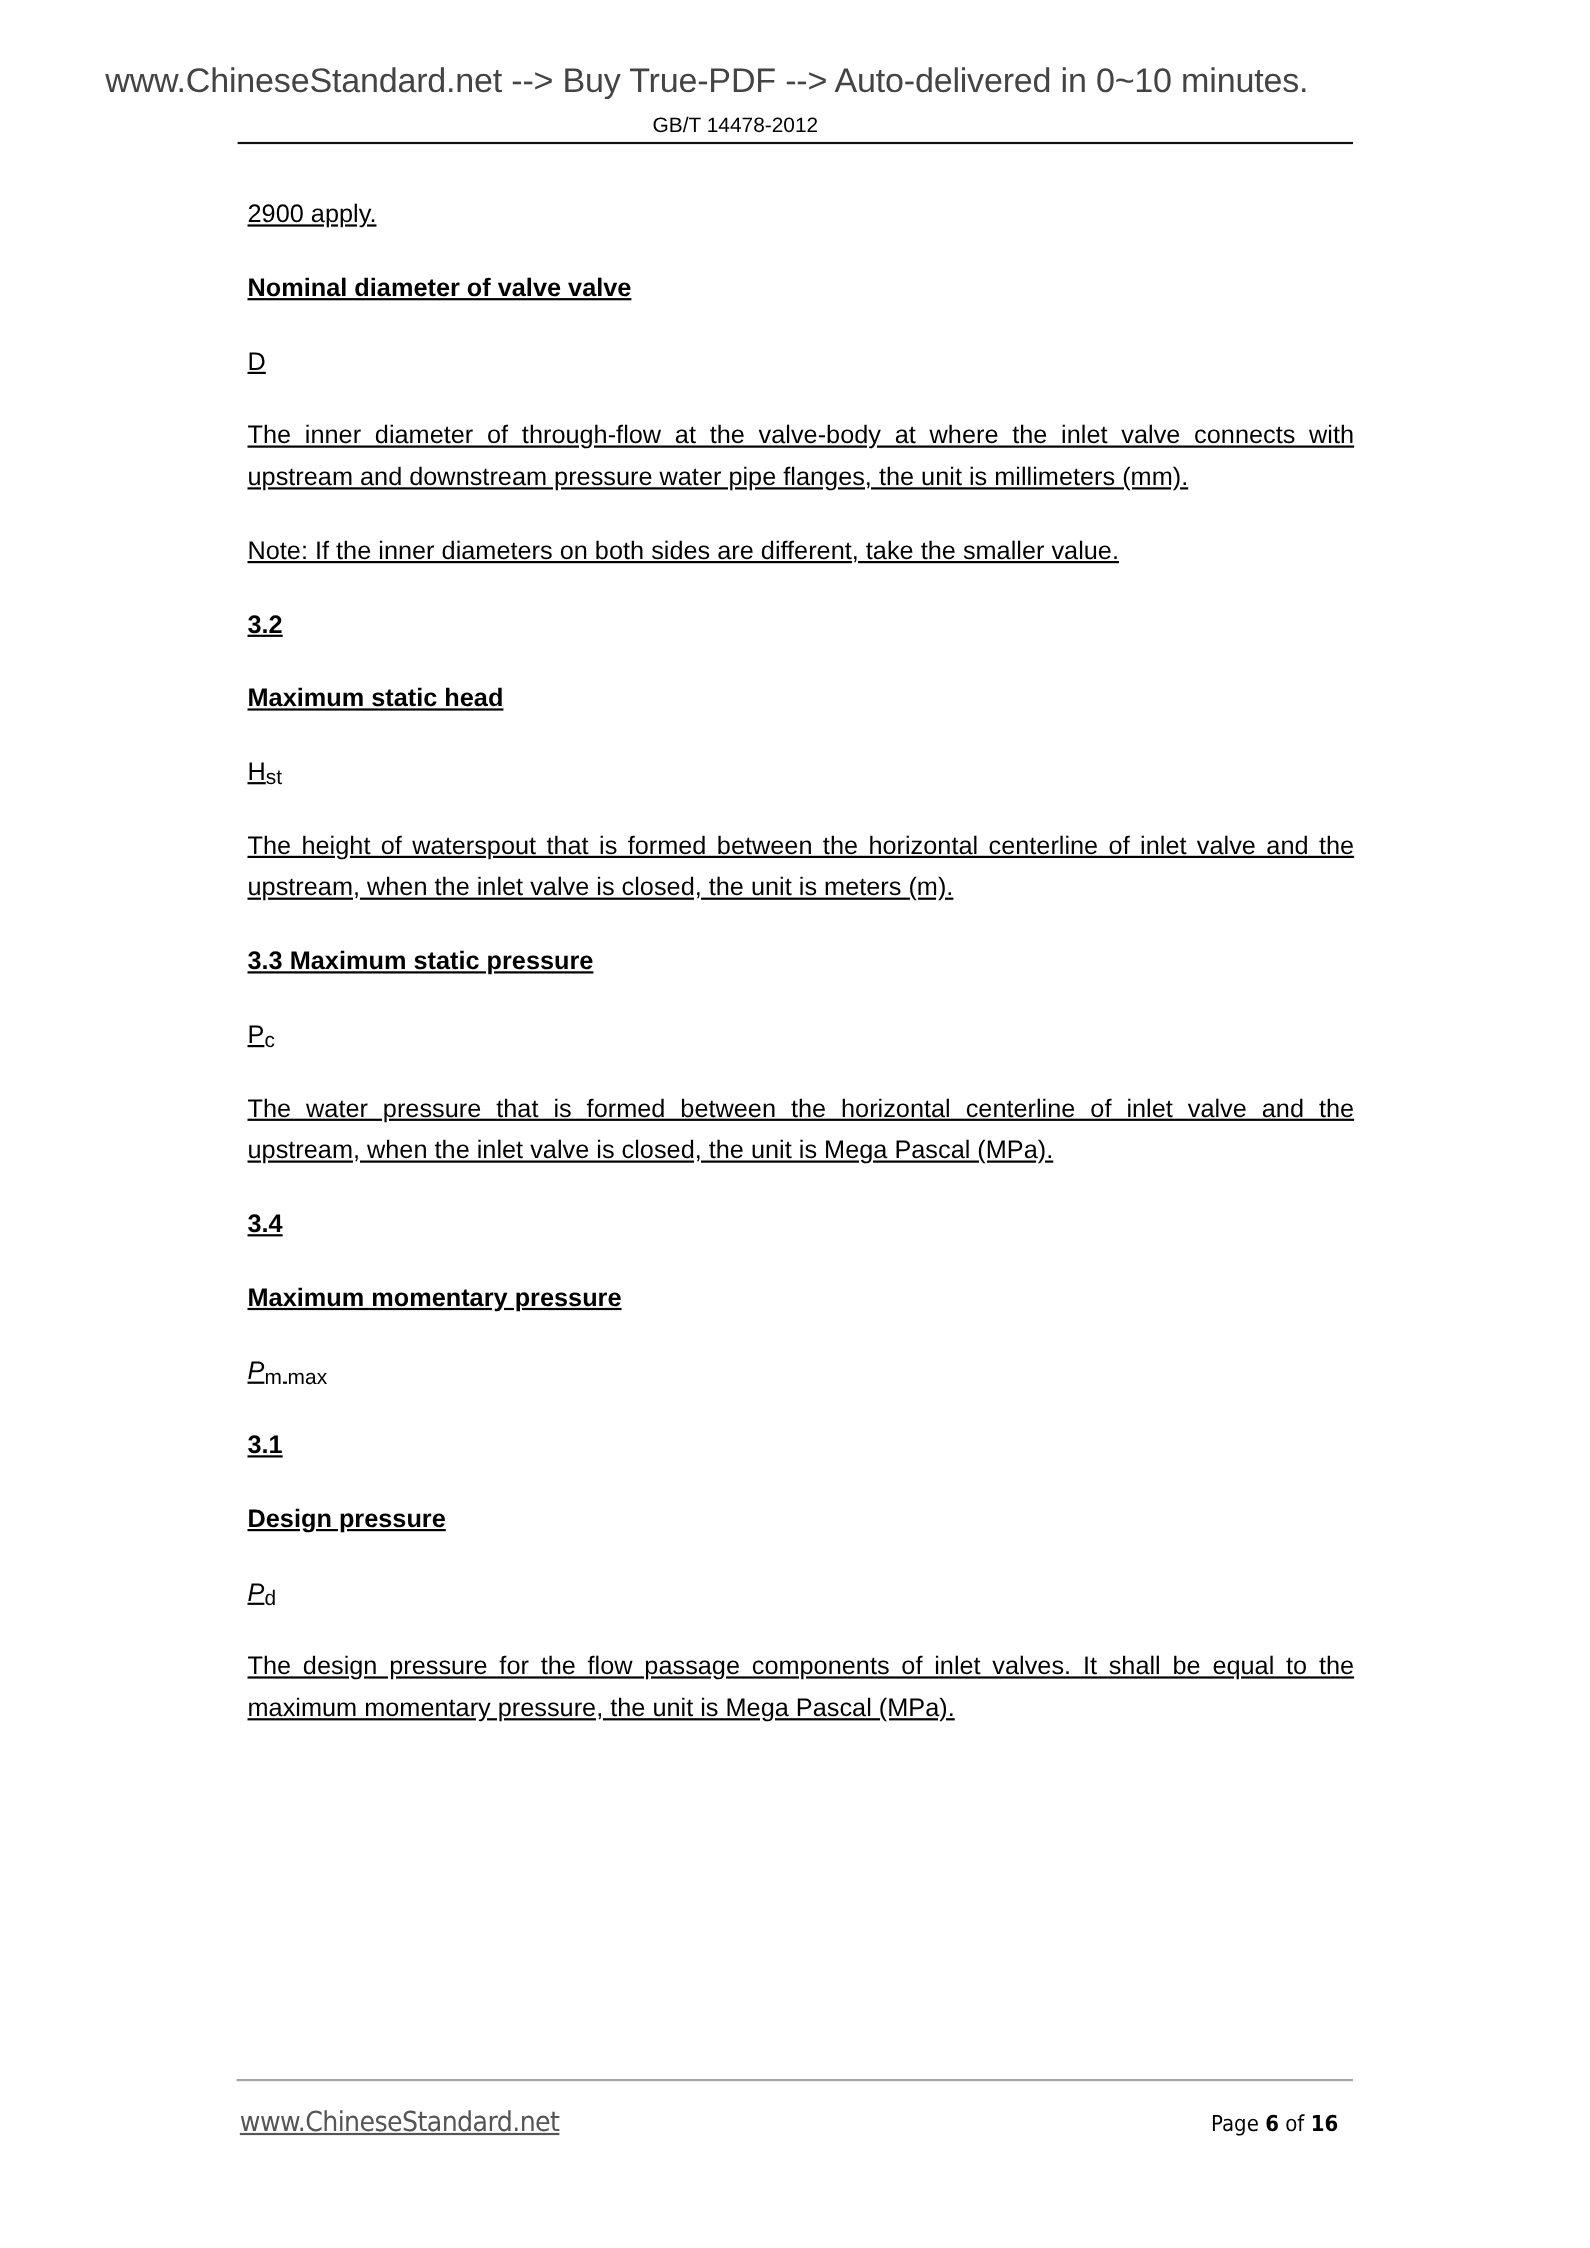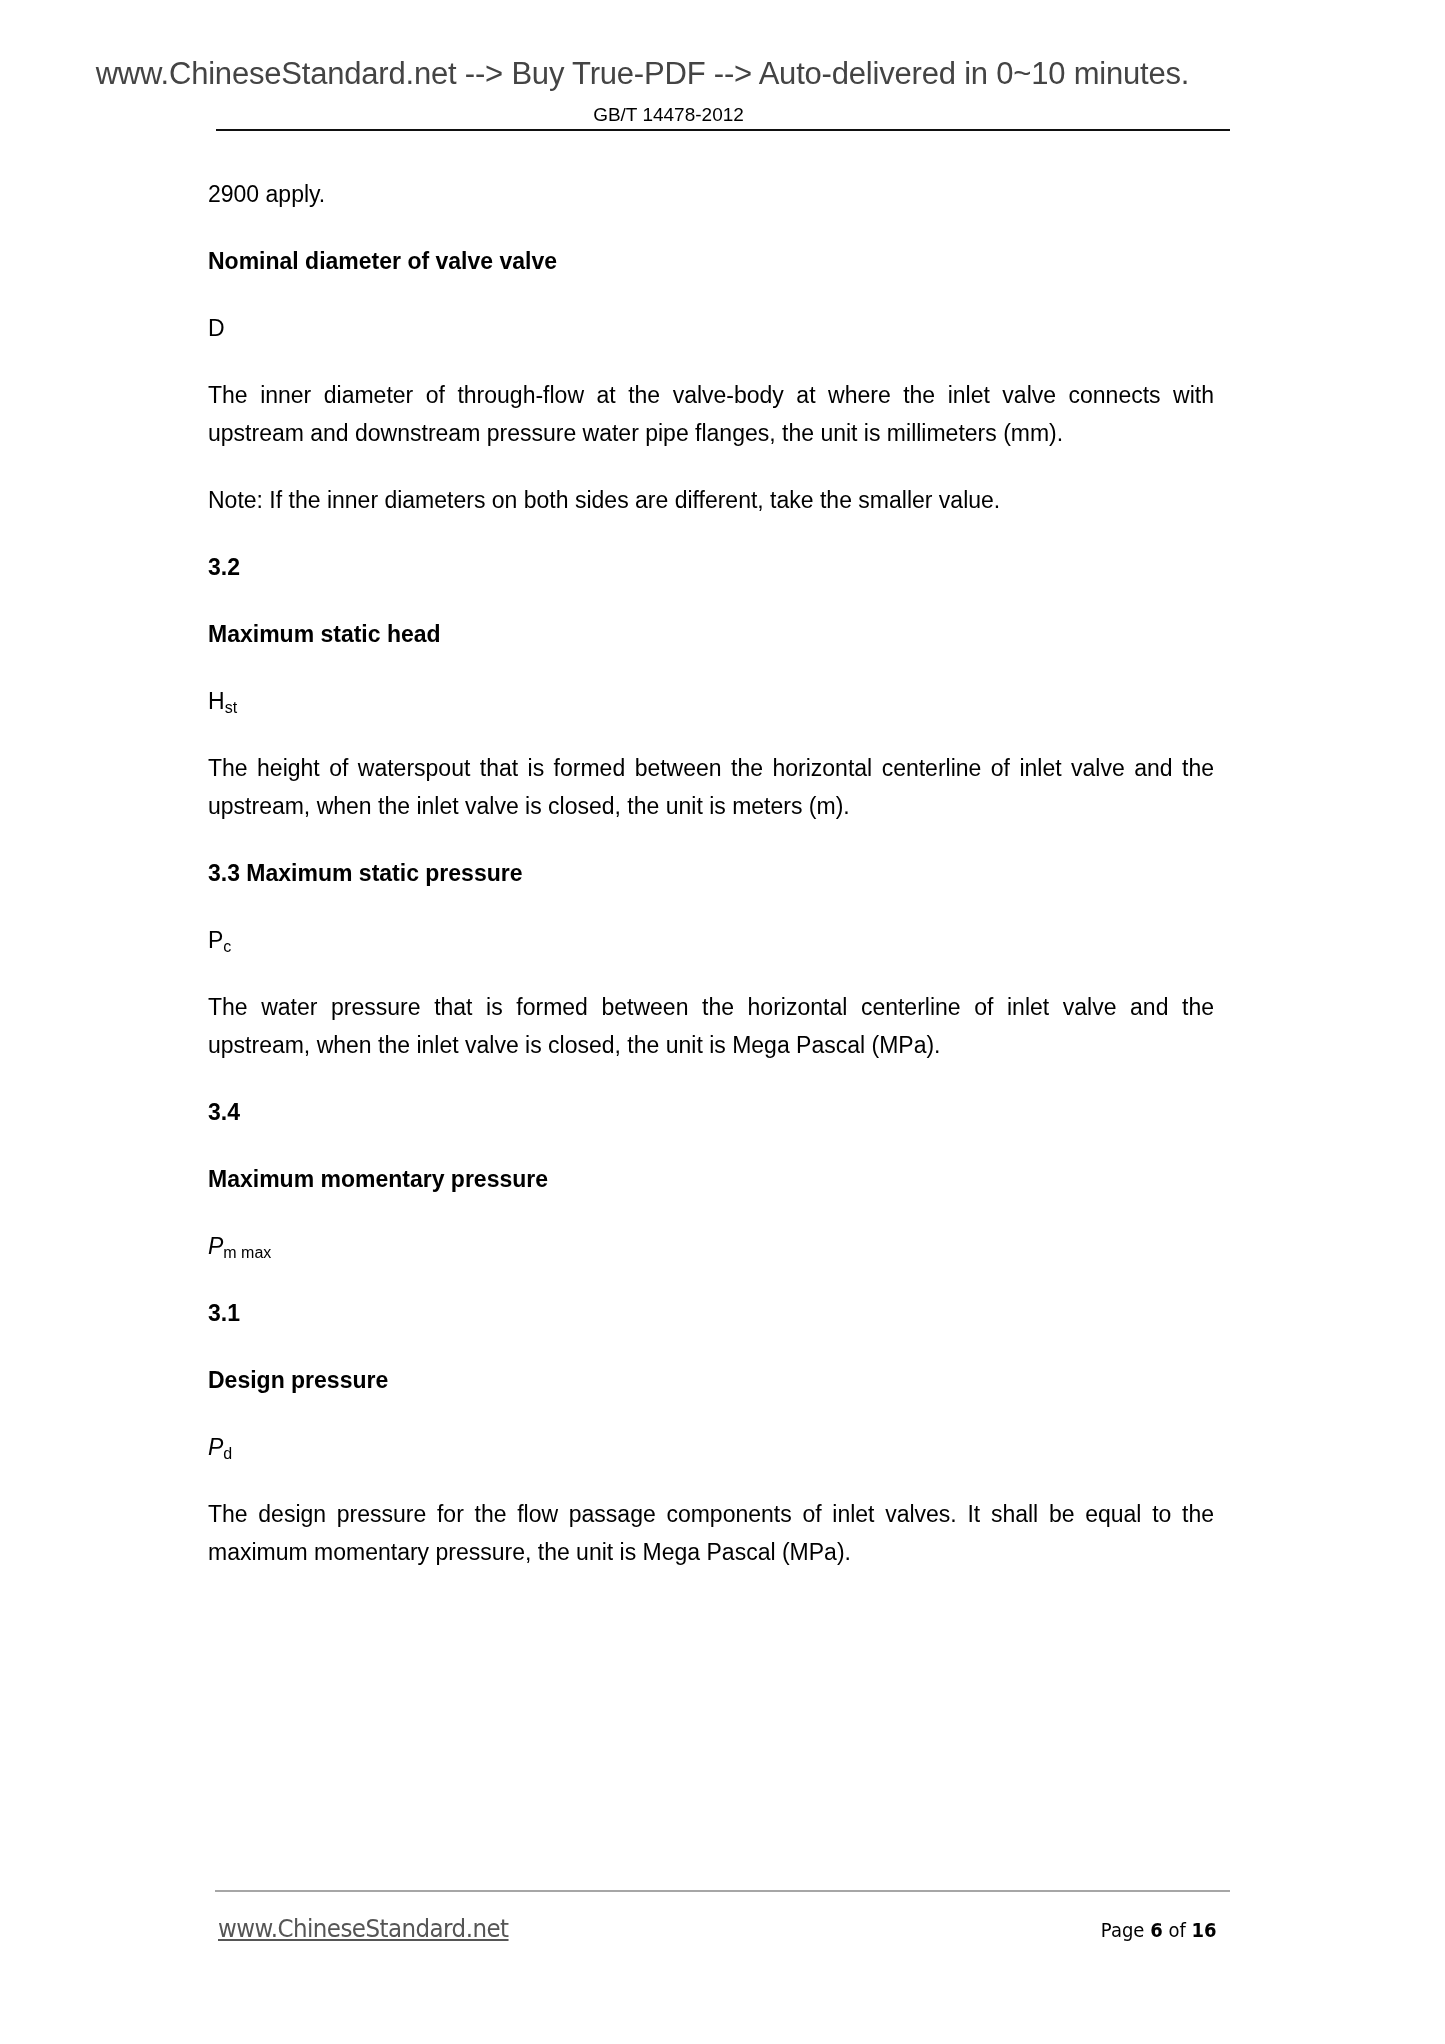--- a/index.html
+++ b/index.html
@@ -4,24 +4,24 @@
 <style>
   html, body { margin: 0; padding: 0; background: #ffffff; }
   body { width: 1445px; height: 2044px; position: relative; overflow: hidden;
          font-family: "Liberation Sans", sans-serif; color: #000; }
   .banner { position: absolute; left: 0; width: 1285px; top: 54px; text-align: center;
             font-size: 31px; line-height: 40px; color: #444444; letter-spacing: -0.2px; }
   .std-no { position: absolute; left: 0; width: 1337px; top: 103px; text-align: center;
             font-size: 19px; line-height: 24px; color: #000; }
   .header-rule { position: absolute; left: 216px; width: 1014px; top: 129px; height: 0;
                  border-top: 2.5px solid #111; }
-  .content { position: absolute; left: 208px; top: 175px; width: 1006px; }
+  .content { position: absolute; left: 225px; top: 175px; width: 1006px; text-decoration: underline; }
   .p { font-size: 23px; line-height: 38px; margin: 0 0 29px 0; text-align: justify; }
   .b { font-weight: bold; }
-  .sym sub { font-size: 16px; vertical-align: -4px; line-height: 0; }
+  .sym sub { font-size: 19px; vertical-align: -4px; line-height: 0; }
   .sym .it { font-style: italic; }
   .footer-rule { position: absolute; left: 215px; width: 1015px; top: 1890px; height: 0;
                  border-top: 2px solid #a6a6a6; }
   .footer-link { position: absolute; left: 218px; top: 1914px; font-size: 25px; line-height: 30px;
                  color: #555555; text-decoration: underline; font-family: "DejaVu Sans", sans-serif;
                  letter-spacing: -0.6px; transform: scaleX(0.92); transform-origin: left center; }
   .footer-page { position: absolute; right: 228px; top: 1917px; font-size: 20px; line-height: 26px;
                  color: #000; font-family: "DejaVu Sans", sans-serif; transform: scaleX(0.9);
                  transform-origin: right center; }
   .footer-page b { font-weight: bold; }

